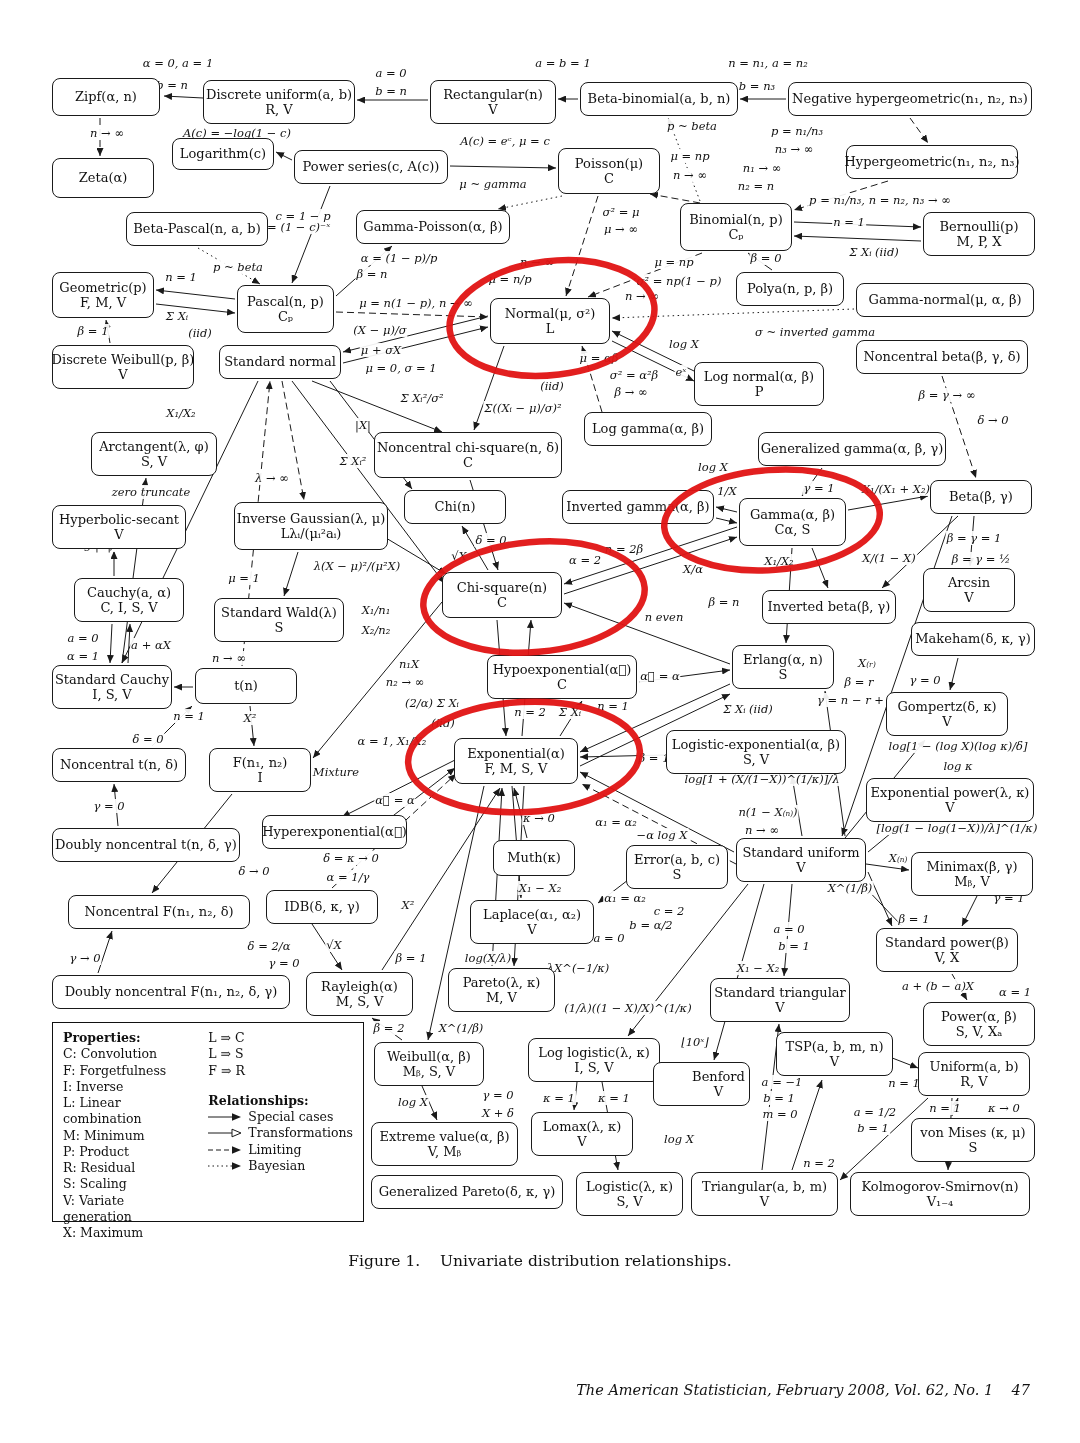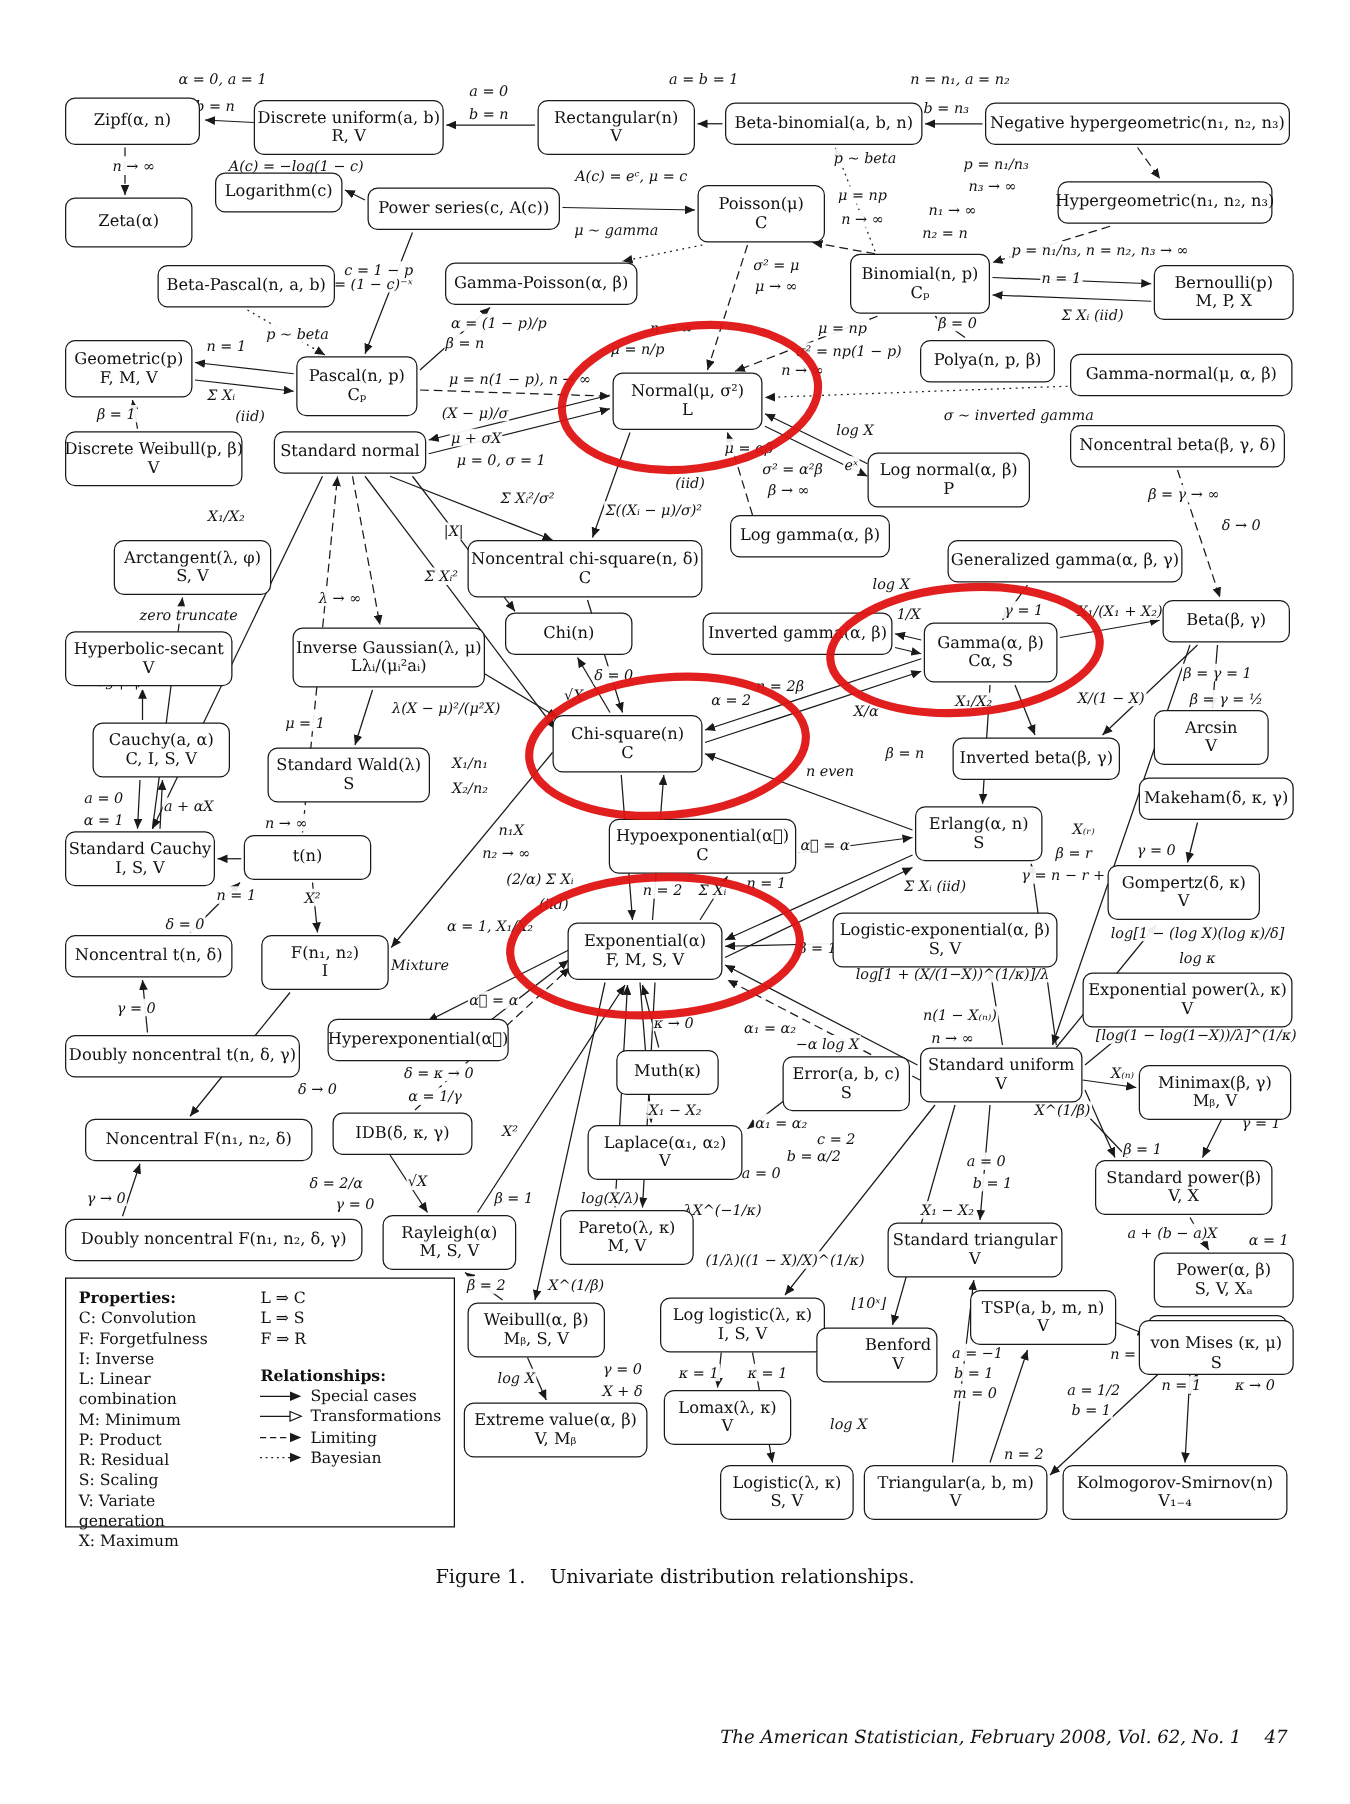--- a/index.html
+++ b/index.html
@@ -464,23 +464,26 @@
       <div class="sub">V</div>
     </div>
     <div class="node" style="left: 531px; top: 1112px; width: 102px; height: 44px;">
       <div class="main">Lomax(λ, κ)</div>
       <div class="sub">V</div>
     </div>
     <div class="node" style="left: 371px; top: 1122px; width: 147px; height: 44px;">
       <div class="main">Extreme value(α, β)</div>
       <div class="sub">V, Mᵦ</div>
     </div>
-    <div class="node" style="left: 911px; top: 1056px; width: 124px; height: 44px; justify-content: flex-end;">
+    <div class="node" style="left: 911px; top: 1118px; width: 124px; height: 44px;">
       <div class="main">von Mises (κ, μ)</div>
       <div class="sub">S</div>
+    </div>
+    <div class="node" style="left: 371px; top: 1175px; width: 192px; height: 34px;">
+      <div class="main">Generalized Pareto(δ, κ, γ)</div>
     </div>
     <div class="node" style="left: 576px; top: 1172px; width: 107px; height: 44px;">
       <div class="main">Logistic(λ, κ)</div>
       <div class="sub">S, V</div>
     </div>
     <div class="node" style="left: 691px; top: 1172px; width: 147px; height: 44px;">
       <div class="main">Triangular(a, b, m)</div>
       <div class="sub">V</div>
     </div>
     <div class="node" style="left: 850px; top: 1172px; width: 180px; height: 44px;">

